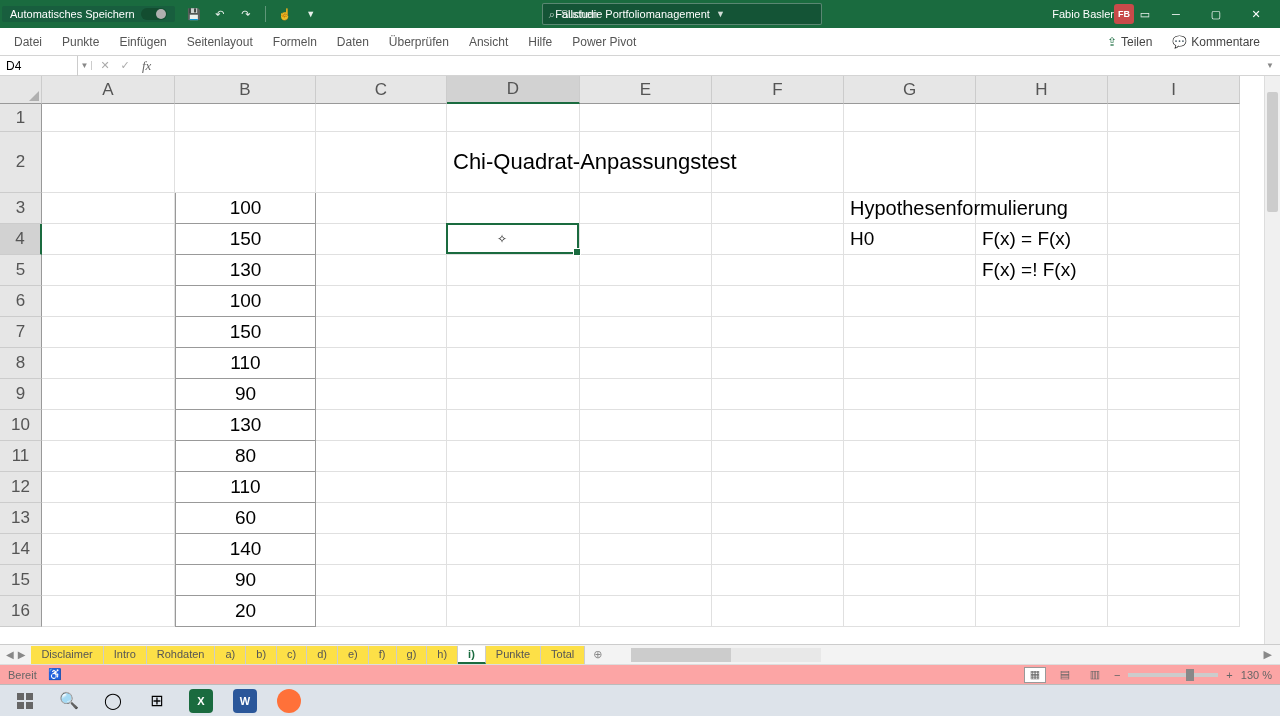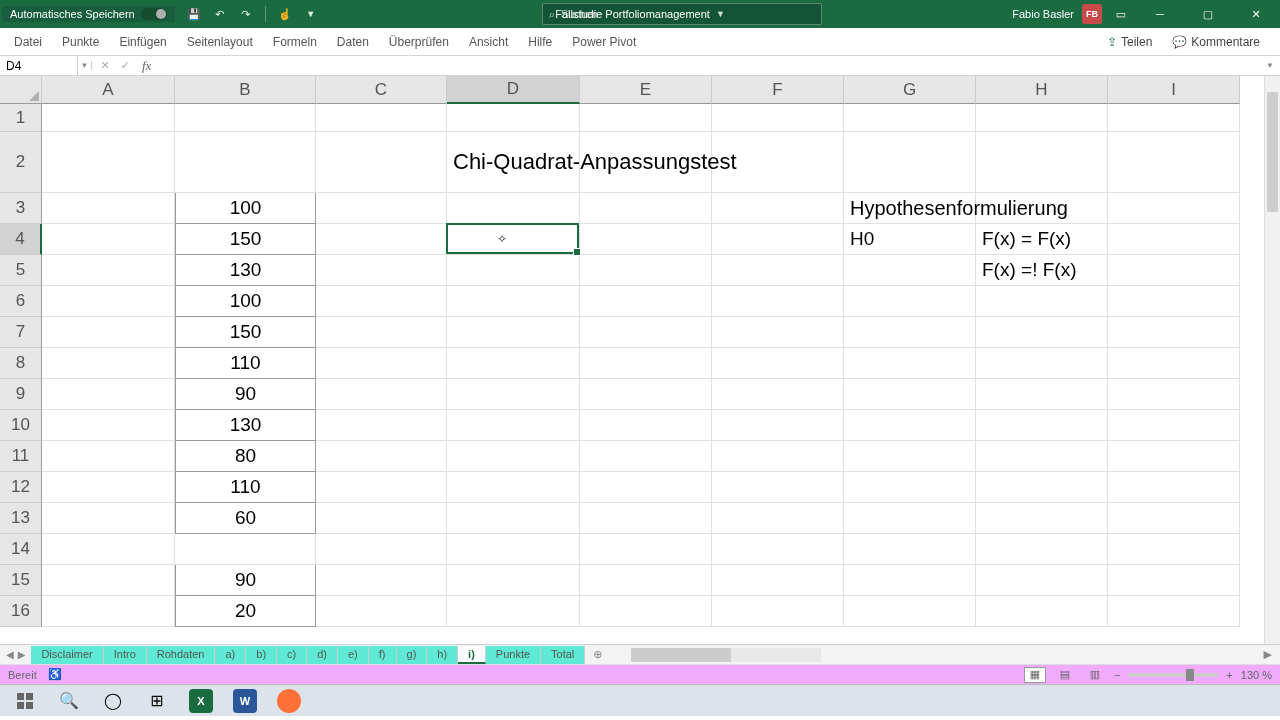--- a/index.html
+++ b/index.html
@@ -11,21 +11,21 @@
 .autosave-toggle { width: 26px; height: 12px; background: #134d30; border-radius: 6px; position: relative; }
 .autosave-toggle::after { content: ""; position: absolute; right: 1px; top: 1px; width: 10px; height: 10px; background: #b0b0b0; border-radius: 50%; }
 .tb-icons { display: flex; gap: 4px; margin-left: 8px; align-items: center; }
 .tb-icon { width: 22px; height: 22px; display: flex; align-items: center; justify-content: center; cursor: pointer; opacity: 0.9; }
 .tb-sep { width: 1px; height: 16px; background: rgba(255,255,255,0.3); margin: 0 4px; }
 .doc-title { position: absolute; left: 50%; transform: translateX(-50%); display: flex; align-items: center; gap: 6px; }
 .doc-title .caret { font-size: 9px; opacity: 0.8; }
 .searchbar { display: flex; align-items: center; background: #145436; border: 1px solid rgba(255,255,255,0.3); height: 22px; width: 280px; border-radius: 2px; padding: 0 6px; margin-left: 220px; gap: 6px; }
 .searchbar input { background: transparent; border: none; outline: none; color: #fff; font-size: 11px; flex: 1; }
 .searchbar input::placeholder { color: rgba(255,255,255,0.7); }
-.title-right { margin-left: auto; display: flex; align-items: center; gap: 8px; padding-right: 2px; }
+.title-right { margin-left: auto; display: flex; align-items: center; padding-right: 2px; }
 .user-badge { width: 20px; height: 20px; background: #c84a4a; border-radius: 3px; display: flex; align-items: center; justify-content: center; font-size: 9px; font-weight: bold; }
 .win-btn { width: 40px; height: 28px; display: flex; align-items: center; justify-content: center; cursor: pointer; }
 
 
 .ribbon { height: 28px; background: #fff; border-bottom: 1px solid #d4d4d4; display: flex; align-items: stretch; font-size: 12px; color: #555; padding-left: 4px; }
 .ribbon-tab { padding: 12px 10px; display: flex; align-items: center; cursor: pointer; }
 .ribbon-right { margin-left: auto; display: flex; align-items: center; gap: 4px; padding-right: 12px; }
 .ribbon-btn { display: flex; align-items: center; gap: 4px; padding: 2px 8px; cursor: pointer; color: #444; }
 
 
@@ -54,29 +54,29 @@
 .cell.databox { border-left: 1px solid #999; border-right: 1px solid #999; border-bottom: 1px solid #999; justify-content: center; }
 .sel-box { position: absolute; border: 2px solid #1a6b3f; pointer-events: none; z-index: 5; }
 .sel-box::after { content: ""; position: absolute; right: -4px; bottom: -4px; width: 6px; height: 6px; background: #1a6b3f; border: 1px solid #fff; }
 .vscroll { position: absolute; right: 0; top: 0; width: 16px; bottom: 0; background: #f0f0f0; border-left: 1px solid #ddd; }
 .vscroll .thumb { position: absolute; left: 2px; right: 2px; top: 16px; height: 120px; background: #ccc; border-radius: 2px; }
 
 
 .sheettabs { height: 20px; background: #f3f3f3; border-top: 1px solid #ccc; display: flex; align-items: center; font-size: 11px; position: relative; }
 .sheet-nav { display: flex; padding: 0 6px; gap: 4px; color: #888; }
 .sheet-nav span { cursor: pointer; font-size: 10px; }
-.sheet-tab { padding: 2px 10px; border-right: 1px solid #ccc; cursor: pointer; color: #555; background: #5eead4; }
+.sheet-tab { padding: 2px 10px; border-right: 1px solid #ccc; cursor: pointer; color: #555; background: #fde047; }
 .sheet-tab.active { background: #fff; border-bottom: 2px solid #1a6b3f; color: #1a6b3f; font-weight: 600; }
 .sheet-add { padding: 0 8px; color: #888; cursor: pointer; }
 .hscroll-track { margin-left: 20px; width: 190px; height: 14px; background: #e8e8e8; position: relative; }
 .hscroll-track .thumb { position: absolute; left: 0; top: 0; bottom: 0; width: 100px; background: #ccc; }
 .sheettabs .nav-right { margin-left: auto; padding-right: 8px; color: #888; }
 
 
-.statusbar { height: 20px; background: #f0abfc; border-top: 1px solid #ddd; display: flex; align-items: center; font-size: 11px; color: #666; padding: 0 8px; }
+.statusbar { height: 20px; background: #fca5a5; border-top: 1px solid #ddd; display: flex; align-items: center; font-size: 11px; color: #666; padding: 0 8px; }
 .statusbar .right { margin-left: auto; display: flex; align-items: center; gap: 8px; }
 .view-btn { width: 22px; height: 16px; display: flex; align-items: center; justify-content: center; cursor: pointer; border: 1px solid transparent; }
 .view-btn.active { border: 1px solid #999; background: #fff; }
 .zoom-slider { width: 90px; height: 4px; background: #ccc; position: relative; }
 .zoom-slider::after { content: ""; position: absolute; right: 24px; top: -4px; width: 8px; height: 12px; background: #888; }
 
 
 .taskbar { height: 32px; background: #dde3ea; display: flex; align-items: center; padding: 0 4px; gap: 2px; border-top: 1px solid #bbb; }
 .task-btn { width: 42px; height: 30px; display: flex; align-items: center; justify-content: center; cursor: pointer; font-size: 16px; }
 .task-btn.start { color: #666; }
@@ -337,20 +337,21 @@
       <div class="cell databox" style="left: 133px; top: 120px; width: 141px; height: 31px; z-index: 4;">150</div>
       <div class="cell databox" style="left: 133px; top: 151px; width: 141px; height: 31px; z-index: 4;">130</div>
       <div class="cell databox" style="left: 133px; top: 182px; width: 141px; height: 31px; z-index: 4;">100</div>
       <div class="cell databox" style="left: 133px; top: 213px; width: 141px; height: 31px; z-index: 4;">150</div>
       <div class="cell databox" style="left: 133px; top: 244px; width: 141px; height: 31px; z-index: 4;">110</div>
       <div class="cell databox" style="left: 133px; top: 275px; width: 141px; height: 31px; z-index: 4;">90</div>
       <div class="cell databox" style="left: 133px; top: 306px; width: 141px; height: 31px; z-index: 4;">130</div>
       <div class="cell databox" style="left: 133px; top: 337px; width: 141px; height: 31px; z-index: 4;">80</div>
       <div class="cell databox" style="left: 133px; top: 368px; width: 141px; height: 31px; z-index: 4;">110</div>
       <div class="cell databox" style="left: 133px; top: 399px; width: 141px; height: 31px; z-index: 4;">60</div>
+      <div class="cell databox" style="left: 133px; top: 430px; width: 141px; height: 31px; z-index: 4;">140</div>
       <div class="cell databox" style="left: 133px; top: 461px; width: 141px; height: 31px; z-index: 4;">90</div>
       <div class="cell databox" style="left: 133px; top: 492px; width: 141px; height: 31px; z-index: 4;">20</div>
       <div class="cell" style="left: 802px; top: 89px; width: 132px; height: 31px; font-size: 20px; z-index: 4;">Hypothesenformulierung</div>
       <div class="cell" style="left: 405px; top: 28px; width: 133px; height: 61px; font-size: 22px; z-index: 4;">Chi-Quadrat-Anpassungstest</div>
       <div class="cell" style="left: 802px; top: 120px; width: 132px; height: 31px; z-index: 4;">H0</div>
       <div class="cell" style="left: 934px; top: 120px; width: 132px; height: 31px; z-index: 4;">F(x) = F(x)</div>
       <div class="cell" style="left: 934px; top: 151px; width: 132px; height: 31px; z-index: 4;">F(x) =! F(x)</div>
       <div class="sel-box" style="left: 404px; top: 119px; width: 133px; height: 31px;"></div>
       <div style="position: absolute; left: 455px; top: 128px; font-size: 12px; color: rgb(51, 51, 51); z-index: 6;">✧</div>
     </div>

